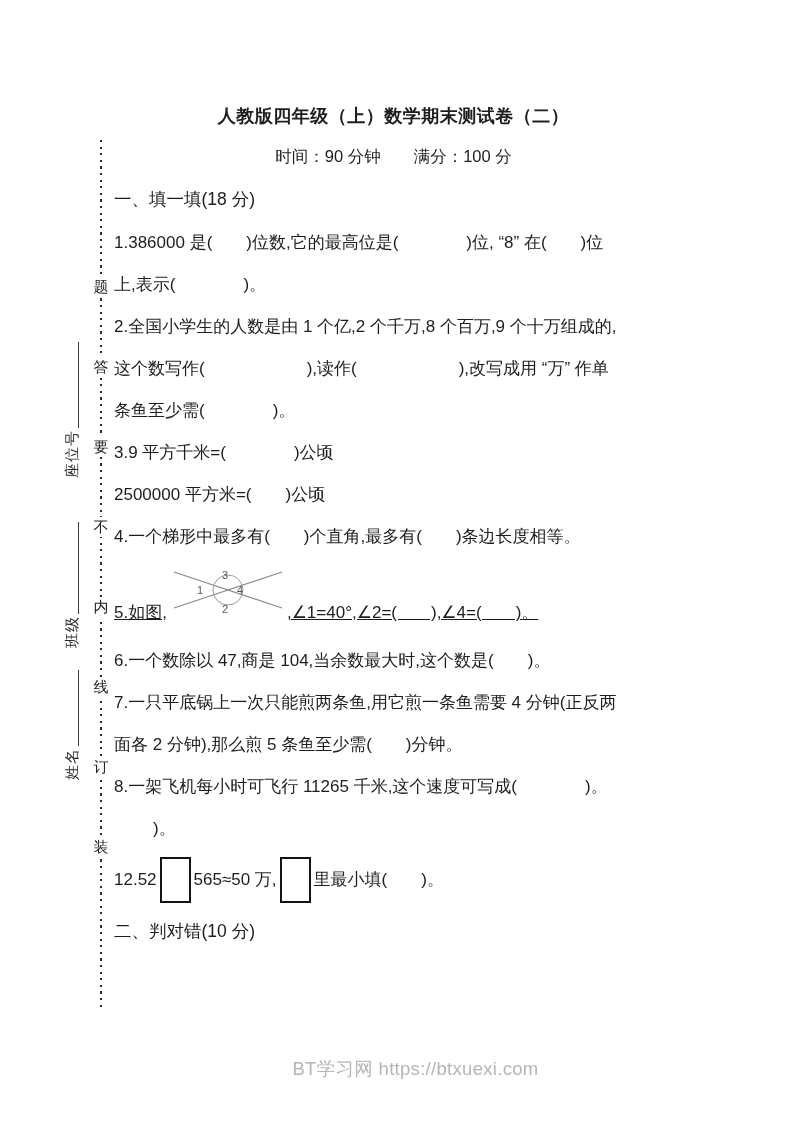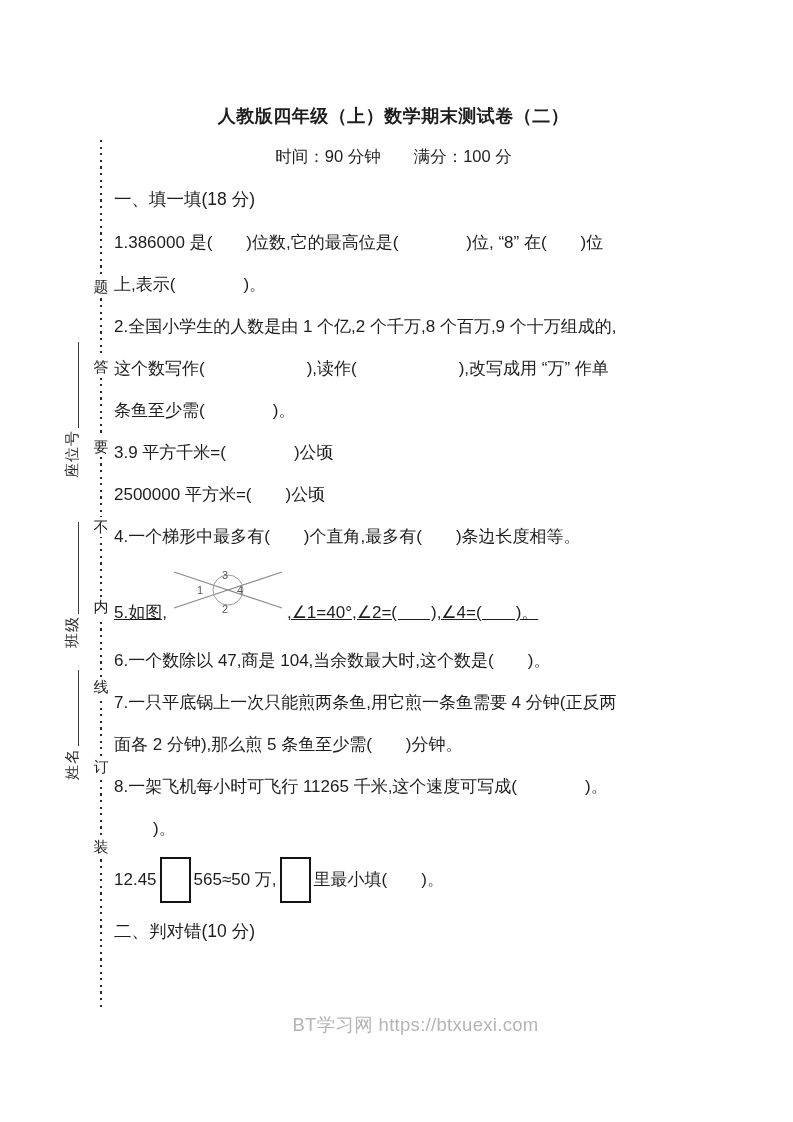--- a/index.html
+++ b/index.html
@@ -50,21 +50,21 @@
   .fig-label{font-size:11px;fill:#555;}
 
   .lines-b{margin-top:6px;}
 
   .q10row{display:flex;align-items:center;height:52px;margin-top:4px;white-space:nowrap;}
   .sq-box{display:inline-block;width:27px;height:42px;border:2.5px solid #141414;margin:0 3px;flex:none;background:#fff;}
 
   .sec2{margin-top:2px;}
 
   .footer{
-    position:absolute;left:0;right:0;top:1012px;text-align:center;
+    position:absolute;left:0;right:0;top:1056px;text-align:center;
     color:#b5b5b5;font-size:18.5px;padding-left:38px;letter-spacing:.3px;
   }
 </style>
 </head>
 <body>
 
 <div class="page">
 
   <div class="rail">
     <div class="rail-line"></div>
@@ -148,21 +148,21 @@
 
         <p class="line">面各 2 分钟),那么煎 5 条鱼至少需(　　)分钟。</p>
 
         <p class="line">8.一架飞机每小时可飞行 11265 千米,这个速度可写成(　　　　)。</p>
 
 
         <p class="line indent">　)。</p>
       </div>
 
     <div class="q10row">
-      <span>12.45</span>
+      <span>12.52</span>
       <span class="sq-box"></span>
       <span>565≈50 万,</span>
       <span class="sq-box"></span>
       <span>里最小填(　　)。</span>
     </div>
 
     <div class="sec-heading sec2">二、判对错(10 分)</div>
   </div>
 
   <div class="footer">

